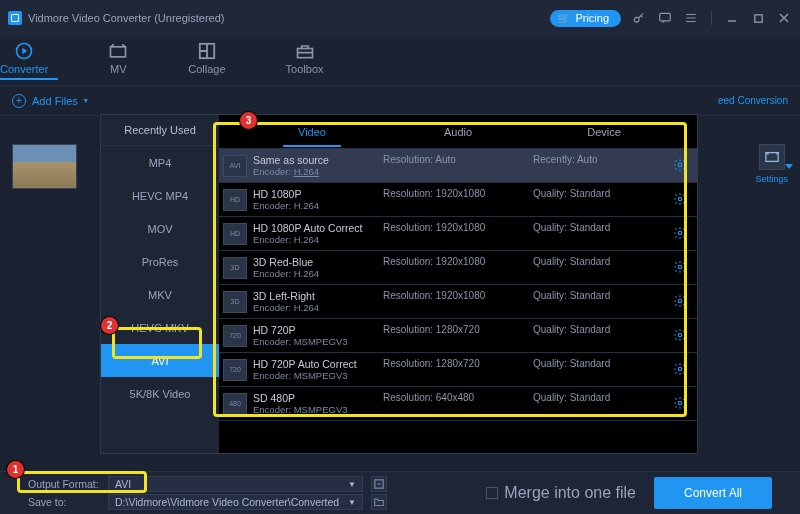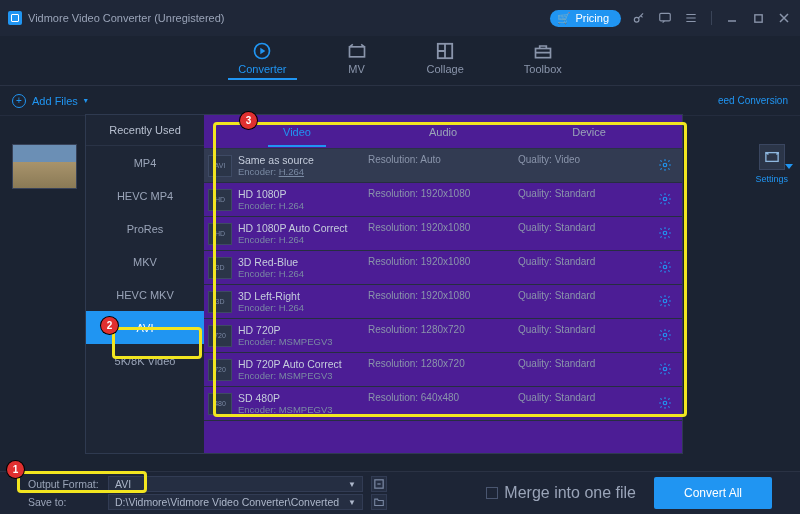--- a/index.html
+++ b/index.html
@@ -7,42 +7,42 @@
 
 .titlebar { height: 26px; background: #1f2738; display: flex; align-items: center; padding: 18px 8px; }
 .titlebar .app-icon { width: 14px; height: 14px; background: #2095f2; border-radius: 2px; margin-right: 6px; position: relative; }
 .titlebar .app-icon::after { content:""; position:absolute; inset:3px; border:1.5px solid #fff; border-radius:1px; }
 .titlebar .title { color: #9aa4b8; font-size: 11px; }
 .titlebar .right { margin-left: auto; display: flex; align-items: center; gap: 10px; }
 .titlebar .pricing { background: #2095f2; color: #fff; border-radius: 12px; padding: 2px 12px 2px 8px; display: flex; align-items: center; gap: 4px; font-size: 11px; }
 .titlebar .icon-btn { width: 16px; height: 16px; display: flex; align-items: center; justify-content: center; color: #8a95ab; cursor: pointer; }
 .titlebar .sep { width: 1px; height: 14px; background: #3a4458; margin: 0 2px; }
 
-.top-tabs { height: 50px; display: flex; align-items: center; justify-content: center; gap: 60px; background: #1b2332; border-bottom: 1px solid #2a3244; }
+.top-tabs { height: 50px; display: flex; align-items: center; justify-content: flex-start; gap: 60px; background: #1b2332; border-bottom: 1px solid #2a3244; }
 .top-tab { display: flex; flex-direction: column; align-items: center; gap: 3px; color: #8a95ab; cursor: pointer; position: relative; padding-bottom: 4px; }
 .top-tab.active { color: #2095f2; }
 .top-tab.active::after { content:""; position:absolute; bottom:-1px; left:-10px; right:-10px; height:2px; background:#2095f2; }
 .top-tab .ico { width: 20px; height: 18px; display:flex; align-items:center; justify-content:center; }
 
 .toolbar { height: 30px; display: flex; align-items: center; padding: 0 12px; background: #1b2332; border-bottom: 1px solid #242c3e; position: relative; }
 .add-files { display: flex; align-items: center; gap: 6px; color: #2095f2; cursor: pointer; }
 .add-files .plus { width: 14px; height: 14px; border: 1.5px solid #2095f2; border-radius: 50%; display: flex; align-items: center; justify-content: center; font-size: 10px; line-height: 1; }
 .speed-conv { margin-left: auto; color: #2095f2; font-size: 10px; }
 
 .body-area { position: relative; height: 365px; }
 
 .file-row { position: absolute; left: 12px; top: 28px; display: flex; align-items: center; gap: 8px; }
 .thumb { width: 65px; height: 45px; background: linear-gradient(180deg,#6b8fb5 40%,#a8936b 40%,#8a7a56); border: 1px solid #384258; }
 
 .floating { position: absolute; right: 12px; top: 28px; display:flex; flex-direction:column; align-items:center; gap:4px; }
 .floating .box { width:26px; height:26px; background:#2b3548; border:1px solid #3a4660; display:flex; align-items:center; justify-content:center; color:#8fb8e0; }
 .floating .chev { position:absolute; right:-5px; top:20px; width:0; height:0; border-left:4px solid transparent; border-right:4px solid transparent; border-top:5px solid #2095f2; }
 .floating .settings { font-size:9px; color:#2095f2; cursor:pointer; }
 
-.popup { position: absolute; left: 85px; top: -2px; width: 598px; height: 340px; background: #4c1d95; border: 1px solid #2f3a50; display: flex; }
+.popup { position: absolute; left: 100px; top: -2px; width: 598px; height: 340px; background: #000000; border: 1px solid #2f3a50; display: flex; }
 
 .format-col { width: 118px; background: #1e2636; display:flex; flex-direction:column; }
 .recently { text-align:center; padding: 9px 0; color:#b8c0d0; border-bottom:1px solid #2a3346; font-size:11px; position:relative; }
 .fmt-item { height: 33px; display:flex; align-items:center; justify-content:center; color:#9aa4b8; cursor:pointer; font-size:11px; position:relative; }
 .fmt-item.selected { background:#2095f2; color:#fff; }
 .search-row { margin-top:auto; height:34px; display:flex; align-items:center; justify-content:center; gap:8px; color:#8a95ab; border-top:1px solid #2a3346; }
 
 .detail-col { flex:1; display:flex; flex-direction:column; }
 .cat-tabs { height: 34px; display:flex; align-items:center; border-bottom:1px solid #2a3346; padding: 0 20px; position:relative; }
 .cat-tab { flex:1; text-align:center; color:#9aa4b8; cursor:pointer; position:relative; padding:8px 0; }
@@ -190,20 +190,21 @@
     <div class="chev"></div>
     <div class="settings">Settings</div>
   </div>
 
   <div class="popup">
     <div class="format-col">
       <div class="recently">Recently Used</div>
       <div id="fmtlist">
           <div class="fmt-item">MP4</div>
           <div class="fmt-item">HEVC MP4</div>
+          <div class="fmt-item">MOV</div>
           <div class="fmt-item">ProRes</div>
           <div class="fmt-item">MKV</div>
           <div class="fmt-item">HEVC MKV</div>
           <div class="fmt-item selected">AVI</div>
           <div class="fmt-item">5K/8K Video</div>
         </div>
     </div>
     <div class="detail-col">
       <div class="cat-tabs">
         <div class="cat-tab active">Video</div>
@@ -212,21 +213,21 @@
       </div>
       <div class="preset-list" id="presetlist">
           <div class="preset sel">
             <div class="picon">AVI</div>
             <div class="info">
               <div class="col1">
                 <div class="name">Same as source</div>
                 <div class="enc">Encoder: <span class="link">H.264</span></div>
               </div>
               <div class="col2">Resolution: Auto</div>
-              <div class="col3">Quality: Video</div>
+              <div class="col3">Recently: Auto</div>
             </div>
             <div class="gear">
               <svg width="14" height="14" viewBox="0 0 24 24" fill="none" stroke="#2095f2" stroke-width="2">
                 <circle cx="12" cy="12" r="3"></circle>
                 <path d="M12 2v3M12 19v3M4.2 4.2l2.1 2.1M17.7 17.7l2.1 2.1M2 12h3M19 12h3M4.2 19.8l2.1-2.1M17.7 6.3l2.1-2.1"></path>
               </svg>
             </div>
           </div>
           <div class="preset">
             <div class="picon">HD</div>

